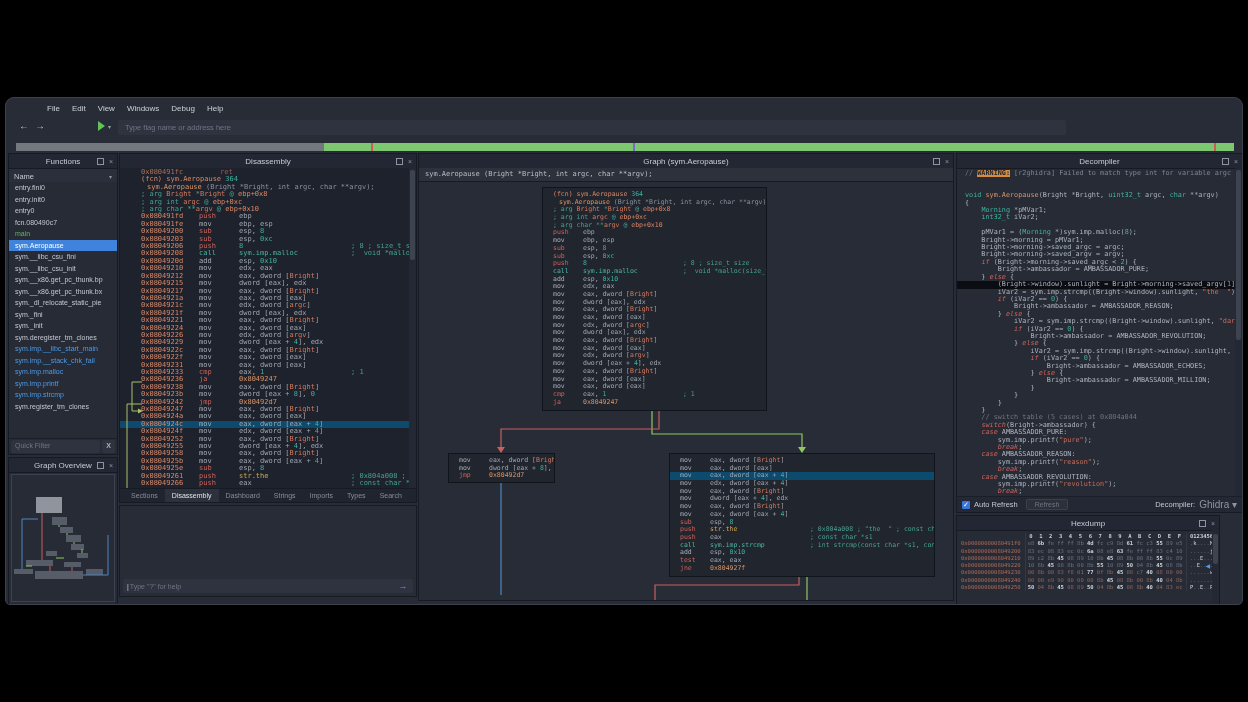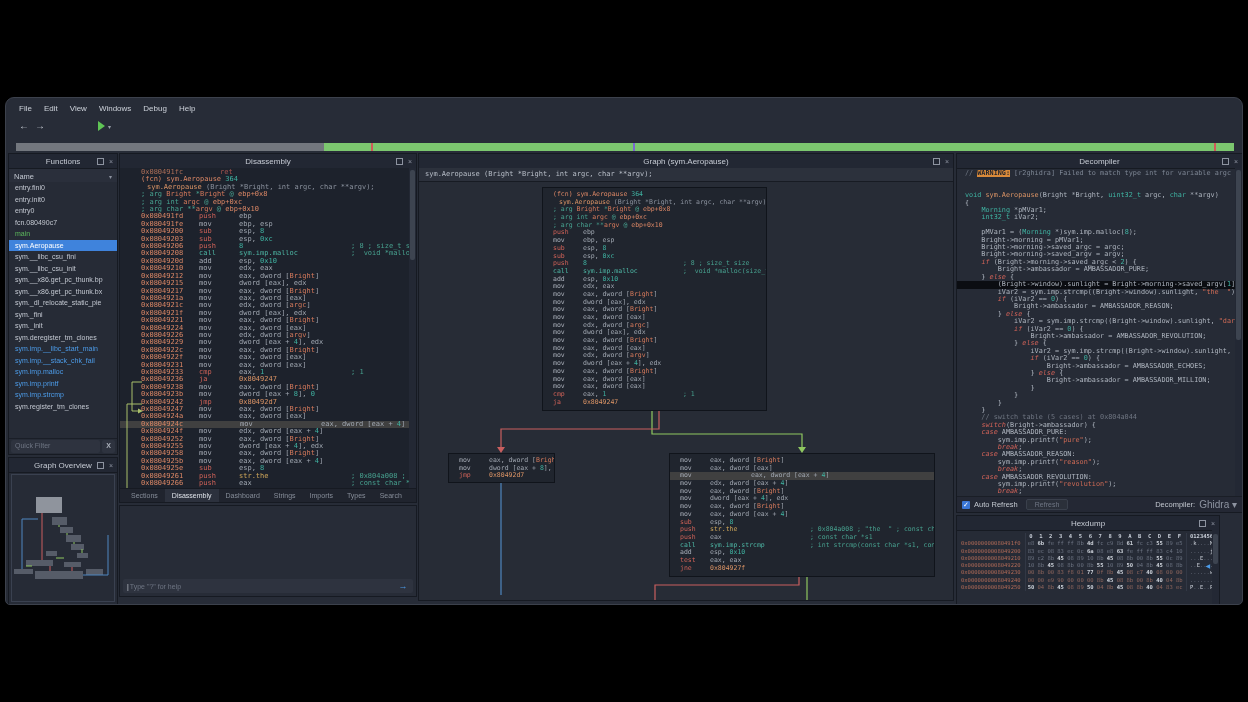--- a/index.html
+++ b/index.html
@@ -1,19 +1,19 @@
 <!DOCTYPE html>
 <html style="--sel: #3f83dc; --imp: #4c9be8; --maingrn: #5cb85c; --seekgrn: #7cc76f; --warn: #d98a3a; --addr: #dd8866; --mnr: #cf6258; --mnc: #4db6a4; --num: #3fb3a2; --cmt: #47a18f; --flag: #cfa75a; --var: #d4795b; --ered: #c95f5f; --egrn: #8fc860; --eblu: #4f87c0; --akhaki: #a9bf6a; --dstr: #cd6a55;"><head>
 <meta charset="utf-8">
 <style>
   html,body{margin:0;padding:0;background:#000;}
   #stage{position:relative;width:1248px;height:702px;background:#000;overflow:hidden;
          font-family:"Liberation Sans",sans-serif;-webkit-font-smoothing:antialiased;}
   .app{position:absolute;left:5px;top:97px;width:1238px;height:508px;background:#272c37;
-       border:1px solid #3c414c;border-radius:9px 9px 5px 5px;box-sizing:border-box;overflow:hidden;}
+       border:1px solid #3c414c;border-radius:9px 9px 5px 5px;box-sizing:border-box;overflow:hidden;padding-left:28px;}
   
   .menubar{display:flex;gap:2px;padding:5px 8px 1px;font-size:8px;color:#ccd1d9;}
   .menubar span{padding:1px 5px;cursor:default;}
   .toolbar{position:absolute;left:0;top:19px;width:100%;height:23px;}
   .navarr{position:absolute;top:3px;font-size:10px;color:#c8cdd5;font-weight:bold;}
   #back{left:13px}#fwd{left:29px}
   .play{position:absolute;left:92px;top:4px;width:0;height:0;border-left:7px solid #5fc455;
         border-top:5px solid transparent;border-bottom:5px solid transparent;}
   .playcaret{position:absolute;left:102px;top:6px;font-size:6px;color:#9aa1ab;}
   .addr-input{position:absolute;left:112px;top:3px;width:948px;height:15px;background:#2e333f;
@@ -45,21 +45,21 @@
   .qf-x{width:13px;margin:1px 2px 1px 0;background:#2e333f;border-radius:2px;color:#aab0ba;font-size:7px;
         text-align:center;line-height:12px;font-weight:bold;}
   
   #p-ov{left:2px;top:359px;width:110px;height:148px;background:#262b36;}
   .ov-body{position:absolute;left:2px;top:16px;right:2px;bottom:2px;border:1px solid #3a4150;background:#262b36;}
   
   #p-dis{left:113px;top:55px;width:298px;height:350px;}
   .dis-body{position:absolute;left:0;top:14px;right:7px;bottom:13px;background:#1d222c;overflow:hidden;padding-top:1px;
         font-family:"DejaVu Sans Mono",monospace;font-size:7px;}
   .ln{display:flex;height:7.42px;line-height:7.42px;white-space:pre;overflow:hidden;}
-  .ln.hl{background:#404040;gap:41px;}
+  .ln.hl{background:#0c4a6e;}
   .ln.dim{opacity:.75;gap:21px;}
   .ln .a{width:58px;padding-left:21px;color:var(--addr);flex:none;}
   .ln .m{width:40px;flex:none;}
   .ln .o{width:112px;flex:none;overflow:hidden;}
   .ln .c{flex:1;overflow:hidden;}
   .lf,.ls,.lg{padding-left:21px;}
   .ls{padding-left:27px;}
   .t-fcn{color:var(--addr);}
   .t-sig{color:#8a919d;}
   .t-fname{color:#dd9566;}
@@ -148,20 +148,21 @@
         <span>Windows</span>
         <span>Debug</span>
         <span>Help</span>
       </div>
 
     <div class="toolbar">
       <span class="navarr" id="back">←</span>
       <span class="navarr" id="fwd">→</span>
       <span class="play"></span>
       <span class="playcaret">▾</span>
+      <input class="addr-input" placeholder="Type flag name or address here" style="">
     </div>
 
     <div class="seekbar">
       <div class="seek-gray"></div>
       <div class="tick" style="left:355px;background:#d05a5a"></div>
       <div class="tick" style="left:617px;background:#7a6ad0"></div>
       <div class="tick" style="left:1198px;background:#d05a5a"></div>
     </div>
 
     <div class="panel" id="p-ov">

